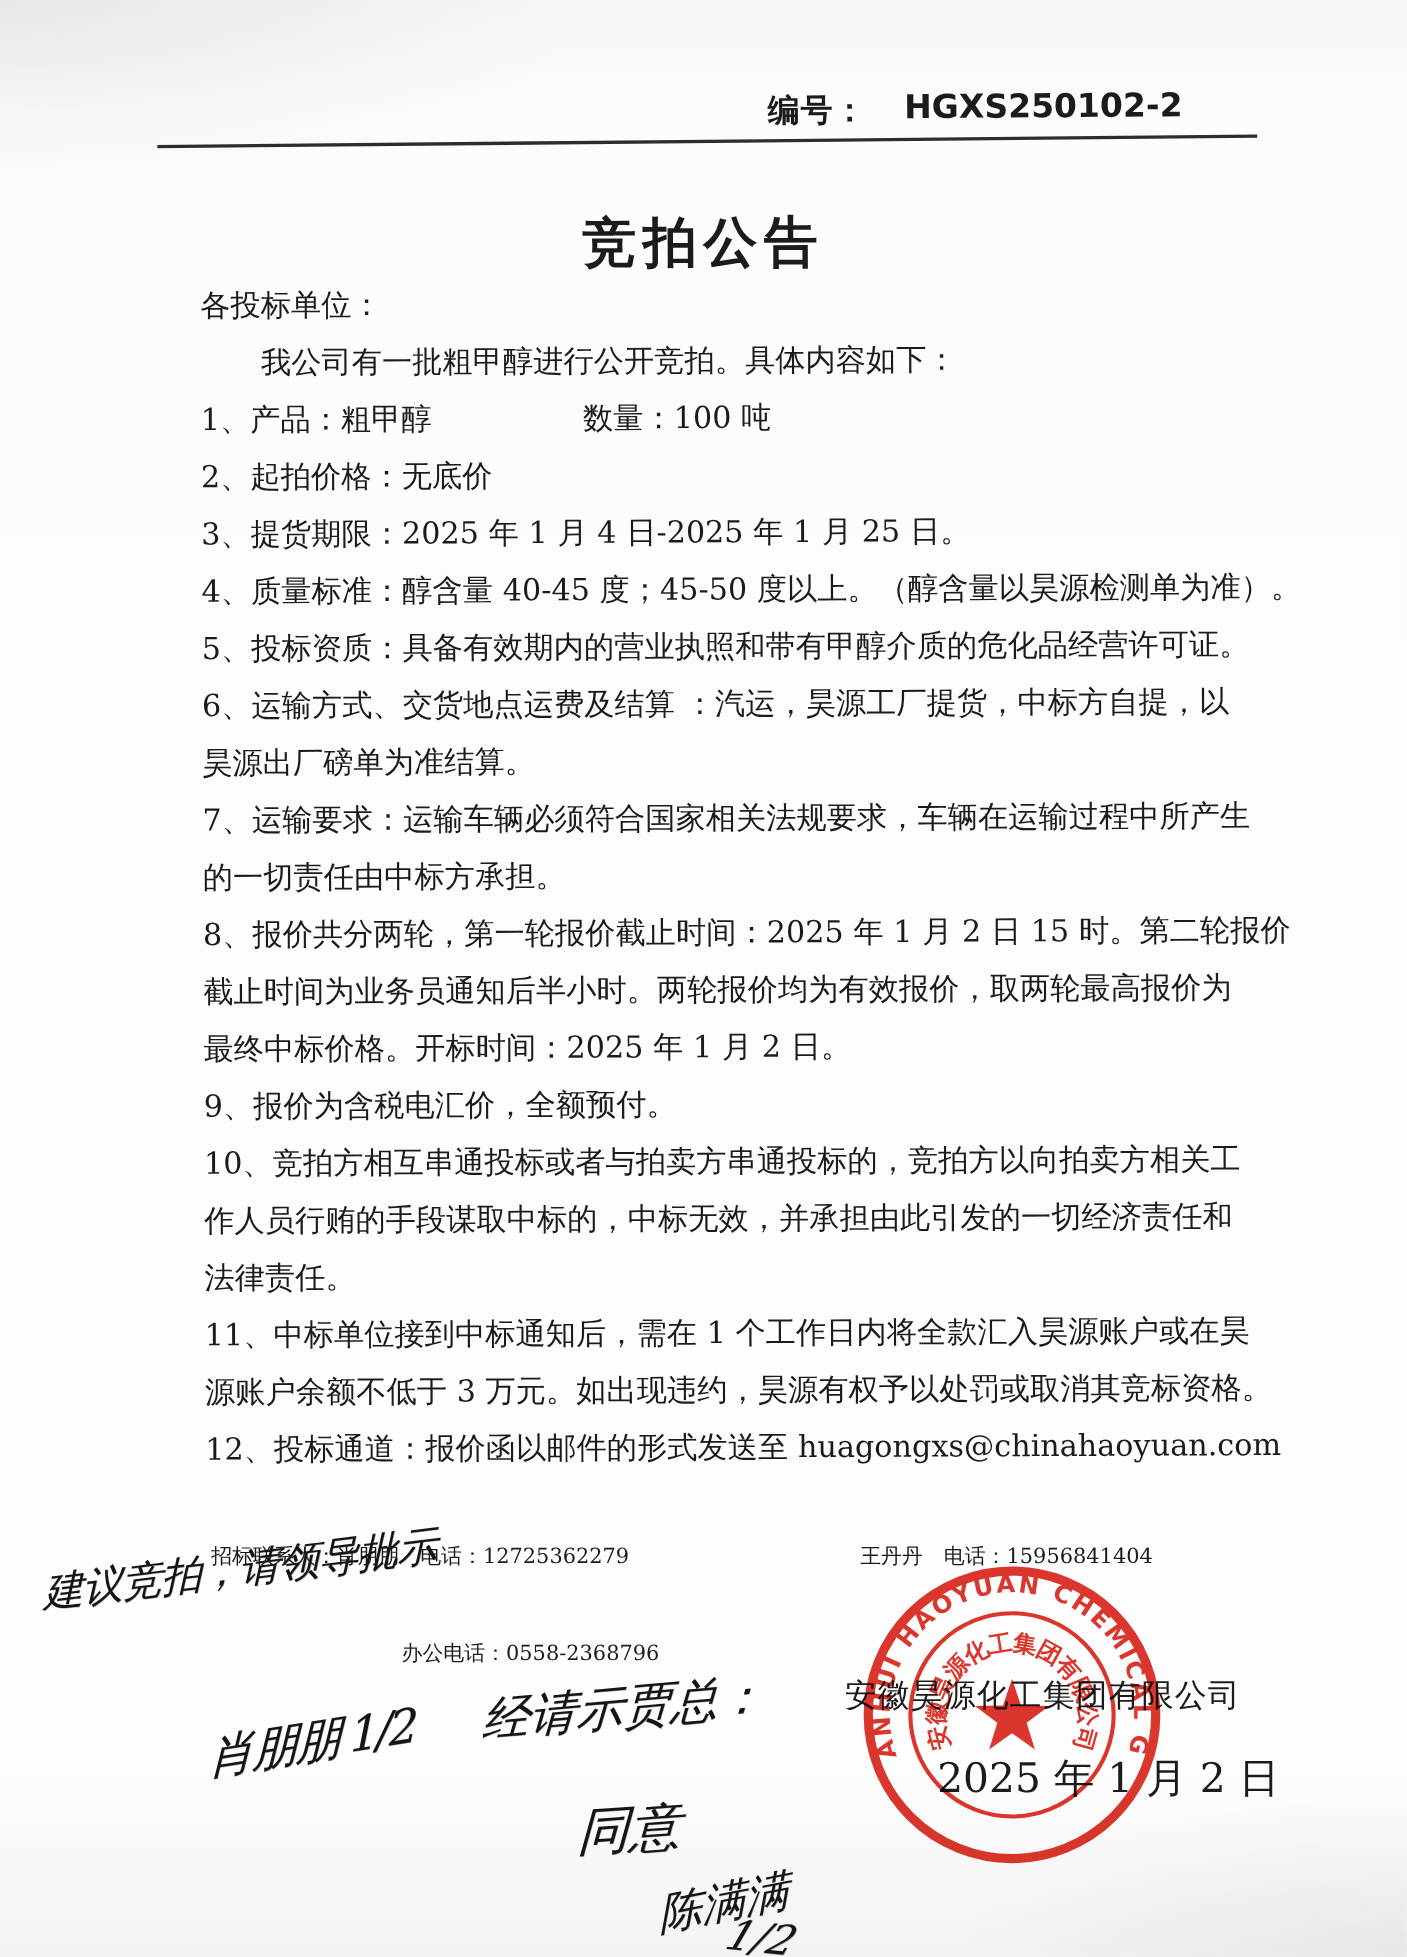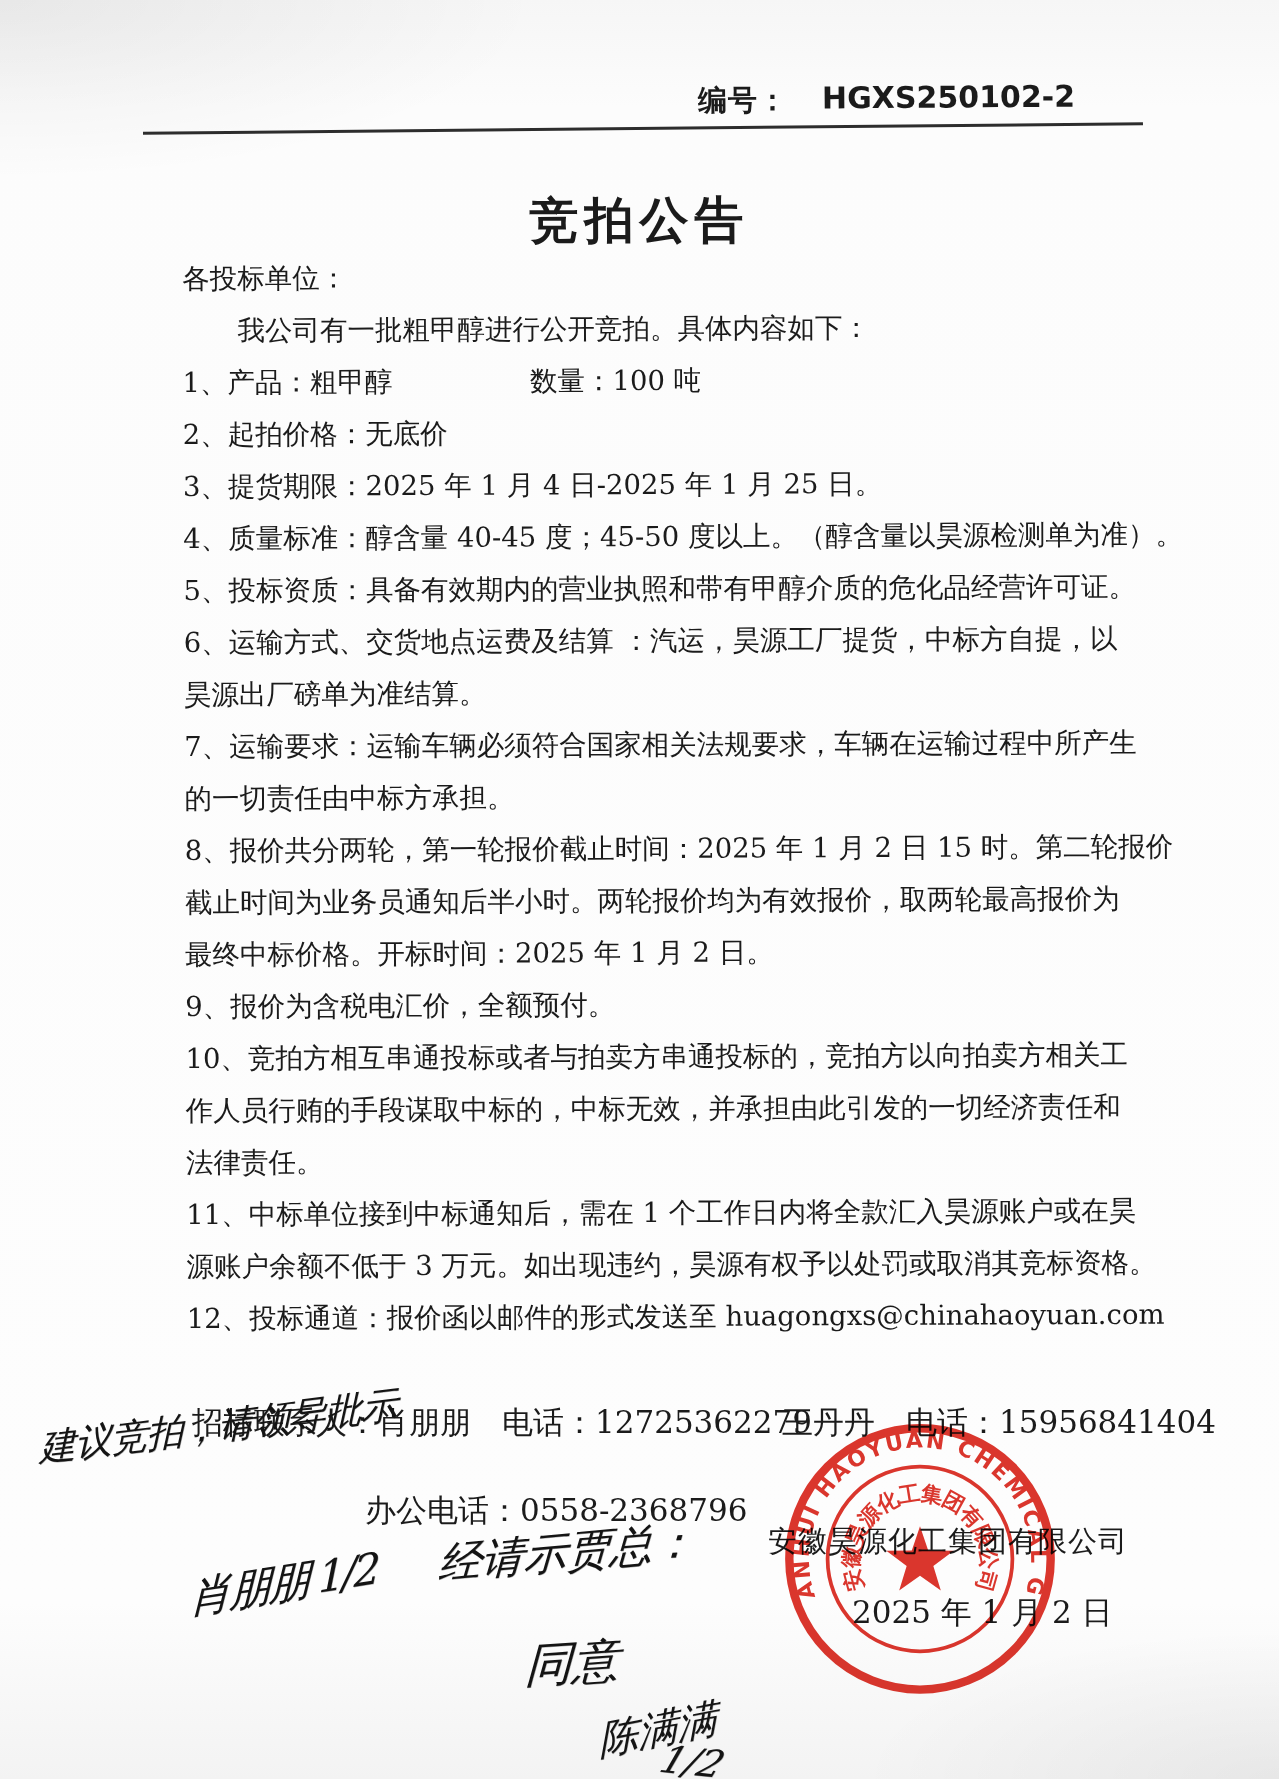--- a/index.html
+++ b/index.html
@@ -34,33 +34,33 @@
     transform:rotate(-0.3deg);
   }
   
   .body{
     position:absolute;left:182px;top:252px;width:1010px;
     font-size:27.5px;line-height:52px;white-space:nowrap;
     transform:rotate(-0.25deg);transform-origin:0 0;
   }
   .body .line{height:52px;}
   
-  .contact-row,.office-row{position:absolute;font-size:31px;white-space:nowrap;}
+  .contact-row,.office-row{position:absolute;font-size:19px;white-space:nowrap;}
   .contact-row{top:1402px;left:0;width:1279px;}
   .contact-row .c1{position:absolute;left:192px;}
   .contact-row .c2{position:absolute;left:782px;}
   .office-row{top:1490px;left:365px;}
   
   .company{
     position:absolute;left:768px;top:1522px;width:352px;text-align:center;
     font-size:29px;white-space:nowrap;letter-spacing:1px;
   }
   .docdate{
     position:absolute;left:852px;top:1592px;width:240px;text-align:center;
-    font-size:31px;white-space:nowrap;
+    font-size:37px;white-space:nowrap;
   }
   
   .hand{
     position:absolute;font-style:italic;color:#141414;white-space:nowrap;
     font-family:"DejaVu Serif","Liberation Serif",serif;
     text-shadow:0.5px 0.5px 0 rgba(20,20,20,.35);
   }
   .hw0{left:38px;top:1402px;font-size:37px;transform:rotate(-7deg) skewX(-6deg);letter-spacing:-1px;}
   .hw1{left:188px;top:1555px;font-size:43px;transform:rotate(-9deg) skewX(-10deg);letter-spacing:-3px;}
   .hw2{left:438px;top:1524px;font-size:43px;transform:rotate(-5deg) skewX(-8deg);}

